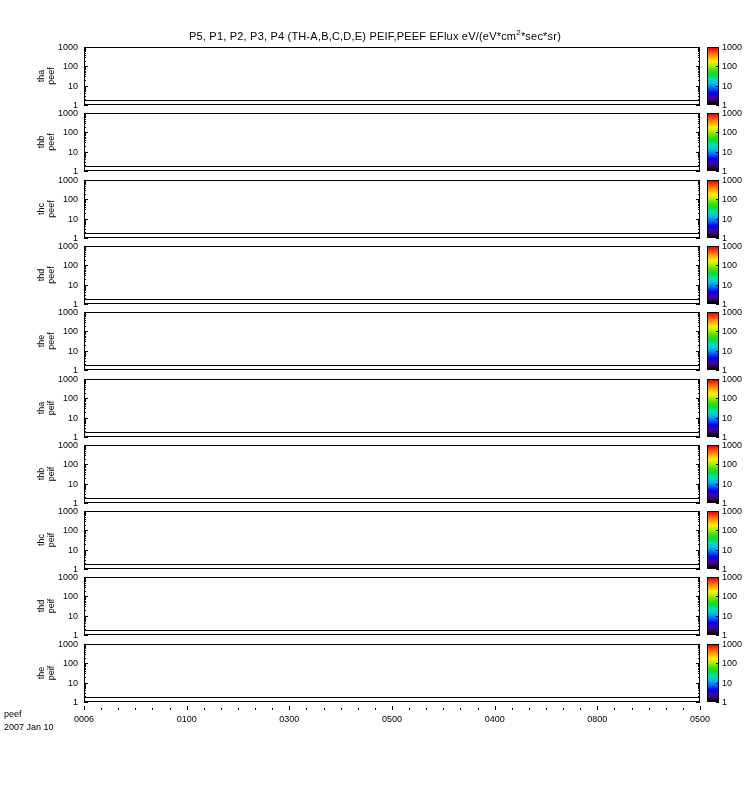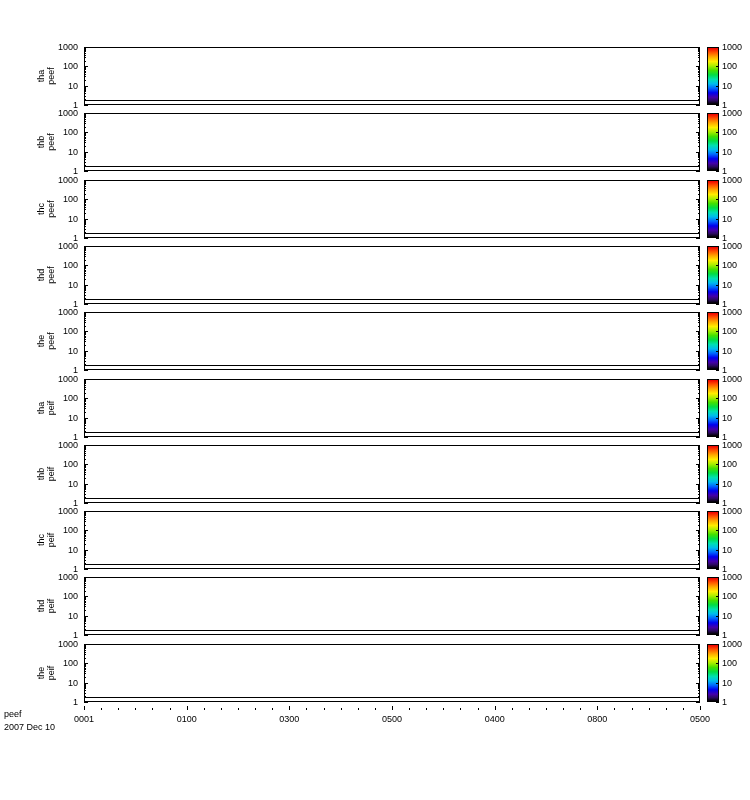--- a/index.html
+++ b/index.html
@@ -132,20 +132,23 @@
     font-size: 9px;
     line-height: 11px;
     white-space: nowrap;
   }
 </style>
 </head>
 <body>
 
 <div id="stage">
 
+  <div class="title">
+    <span>P5, P1, P2, P3, P4 (TH-A,B,C,D,E)  PEIF,PEEF EFlux eV/(eV*cm</span><sup>2</sup><span>*sec*sr)</span>
+  </div>
 
   <div id="panels">
       <div class="panel" style="left: 84px; top: 47px; width: 616px; height: 58px;">
         <div class="panel-inner-line" style="top: 52px;"></div>
       </div>
       <div class="ylabel" style="left: 26px; top: 66px; width: 40px;">
         <span class="l1">tha</span>
         <span class="l2">peef</span>
       </div>
       <div class="ytick" style="left: 44px; top: 43px;">1000</div>
@@ -897,24 +900,24 @@
       <div class="cbar-tickmark" style="left: 716px; top: 644px;"></div>
       <div class="cbar-tick" style="left: 722px; top: 659.333px;">100</div>
       <div class="cbar-tickmark" style="left: 716px; top: 663.333px;"></div>
       <div class="cbar-tick" style="left: 722px; top: 678.667px;">10</div>
       <div class="cbar-tickmark" style="left: 716px; top: 682.667px;"></div>
       <div class="cbar-tick" style="left: 722px; top: 698px;">1</div>
       <div class="cbar-tickmark" style="left: 716px; top: 702px;"></div>
     </div>
 
   <div class="corner-label" style="top:709px;">peef</div>
-  <div class="corner-label" style="top:722px;">2007 Dec 10</div>
+  <div class="corner-label" style="top:722px;">2007 Jan 10</div>
 
   <div id="xaxis">
-      <div class="xtick-label" style="left: 64px;">0001</div>
+      <div class="xtick-label" style="left: 64px;">0006</div>
       <div class="xtickmark" style="left: 84px; top: 706px;"></div>
       <div class="xtick-label" style="left: 166.667px;">0100</div>
       <div class="xtickmark" style="left: 186.667px; top: 706px;"></div>
       <div class="xtick-label" style="left: 269.333px;">0300</div>
       <div class="xtickmark" style="left: 289.333px; top: 706px;"></div>
       <div class="xtick-label" style="left: 372px;">0500</div>
       <div class="xtickmark" style="left: 392px; top: 706px;"></div>
       <div class="xtick-label" style="left: 474.667px;">0400</div>
       <div class="xtickmark" style="left: 494.667px; top: 706px;"></div>
       <div class="xtick-label" style="left: 577.333px;">0800</div>

